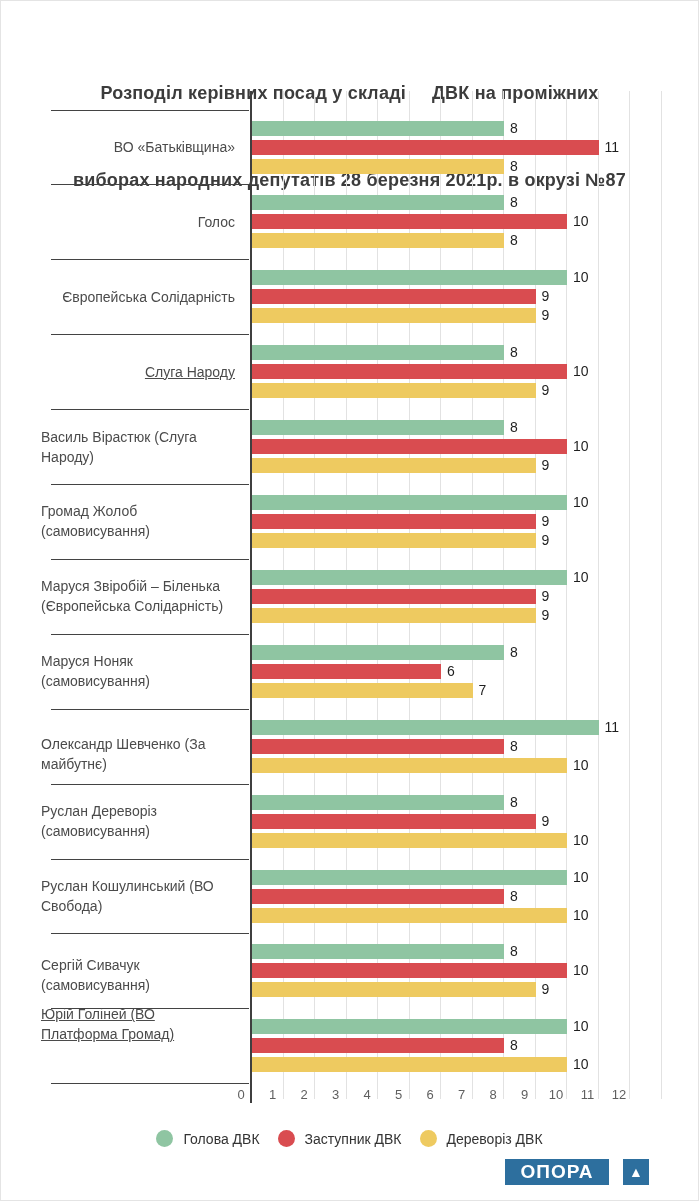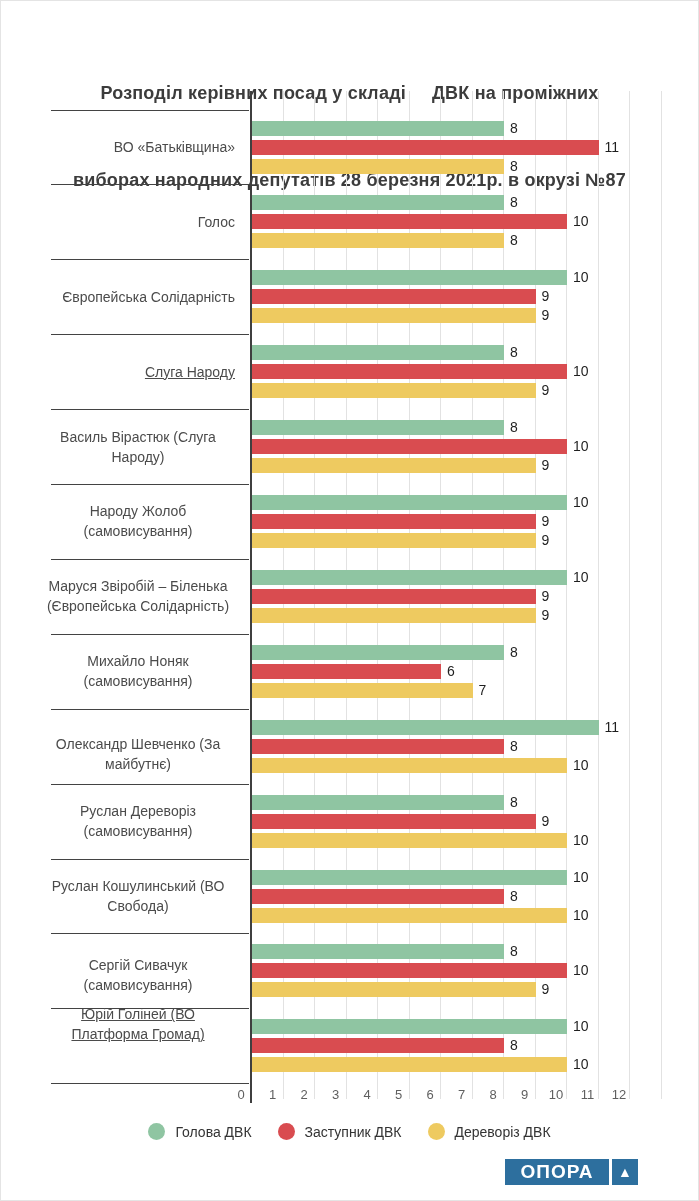--- a/index.html
+++ b/index.html
@@ -13,39 +13,39 @@
     text-align:center;font-size:18px;font-weight:700;color:#3c3c3c;
     line-height:29px;letter-spacing:.2px;white-space:pre;
   }
   .chart{position:absolute;left:0;top:0;width:100%;height:100%;}
   .gridline{position:absolute;top:90px;height:1008px;width:1px;background:#e2e2e2;}
   .axis-line{position:absolute;left:249px;top:90px;width:2px;height:1012px;background:#3f3f3f;}
   .divider{position:absolute;left:50px;width:198px;height:1px;background:#434343;}
   .cat-label{
     position:absolute;left:40px;width:194px;padding-right:8px;
     display:flex;align-items:center;justify-content:flex-end;
-    text-align:center;font-size:14px;line-height:20px;color:#4b4b4b;
+    text-align:left;font-size:14px;line-height:20px;color:#4b4b4b;
   }
   .bar{position:absolute;height:15px;}
   .val-label{
     position:absolute;height:15px;line-height:15px;
     font-size:14px;color:#1f1f1f;white-space:nowrap;
   }
   .xtick{
     position:absolute;top:1086px;transform:translateX(-50%);
     font-size:13px;color:#5f5f5f;
   }
   .legend{
     position:absolute;left:0;top:1122px;width:100%;height:24px;
-    display:flex;align-items:flex-start;justify-content:center;gap:26px;
+    display:flex;align-items:flex-end;justify-content:center;gap:18px;
   }
   .legend-item{display:flex;align-items:center;gap:10px;}
   .legend-dot{width:17px;height:17px;border-radius:50%;}
   .legend-label{font-size:14px;color:#333333;}
-  .logo{position:absolute;left:504px;top:1158px;height:26px;display:flex;gap:3px;}
+  .logo{position:absolute;left:504px;top:1158px;height:26px;display:flex;gap:14px;}
   .logo-main{
     width:104px;height:26px;display:flex;align-items:center;justify-content:center;
     color:#ffffff;font-size:19px;font-weight:700;letter-spacing:1px;
   }
   .logo-tri{
     width:26px;height:26px;display:flex;align-items:center;justify-content:center;
     color:#ffffff;font-size:14px;
   }
 </style>
 </head>
@@ -109,37 +109,37 @@
         <div class="val-label" style="top: 382.2px; left: 540.5px;">9</div>
         <div class="divider" style="top: 408.1px;"></div>
         <div class="cat-label" style="top: 408.1px; height: 74.9px;">Василь Вірастюк (Слуга Народу)</div>
         <div class="bar" style="top: 419.1px; left: 251px; width: 252px; height: 15px; background: rgb(143, 197, 162);"></div>
         <div class="val-label" style="top: 419.1px; left: 509px;">8</div>
         <div class="bar" style="top: 438.1px; left: 251px; width: 315px; height: 15px; background: rgb(217, 76, 80);"></div>
         <div class="val-label" style="top: 438.1px; left: 572px;">10</div>
         <div class="bar" style="top: 457.1px; left: 251px; width: 283.5px; height: 15px; background: rgb(238, 202, 96);"></div>
         <div class="val-label" style="top: 457.1px; left: 540.5px;">9</div>
         <div class="divider" style="top: 483px;"></div>
-        <div class="cat-label" style="top: 483px; height: 74.9px;">Народу Жолоб (самовисування)</div>
+        <div class="cat-label" style="top: 483px; height: 74.9px;">Громад Жолоб (самовисування)</div>
         <div class="bar" style="top: 494px; left: 251px; width: 315px; height: 15px; background: rgb(143, 197, 162);"></div>
         <div class="val-label" style="top: 494px; left: 572px;">10</div>
         <div class="bar" style="top: 513px; left: 251px; width: 283.5px; height: 15px; background: rgb(217, 76, 80);"></div>
         <div class="val-label" style="top: 513px; left: 540.5px;">9</div>
         <div class="bar" style="top: 532px; left: 251px; width: 283.5px; height: 15px; background: rgb(238, 202, 96);"></div>
         <div class="val-label" style="top: 532px; left: 540.5px;">9</div>
         <div class="divider" style="top: 557.9px;"></div>
         <div class="cat-label" style="top: 557.9px; height: 74.9px;">Маруся Звіробій – Біленька (Європейська Солідарність)</div>
         <div class="bar" style="top: 568.9px; left: 251px; width: 315px; height: 15px; background: rgb(143, 197, 162);"></div>
         <div class="val-label" style="top: 568.9px; left: 572px;">10</div>
         <div class="bar" style="top: 587.9px; left: 251px; width: 283.5px; height: 15px; background: rgb(217, 76, 80);"></div>
         <div class="val-label" style="top: 587.9px; left: 540.5px;">9</div>
         <div class="bar" style="top: 606.9px; left: 251px; width: 283.5px; height: 15px; background: rgb(238, 202, 96);"></div>
         <div class="val-label" style="top: 606.9px; left: 540.5px;">9</div>
         <div class="divider" style="top: 632.8px;"></div>
-        <div class="cat-label" style="top: 632.8px; height: 74.9px;">Михайло Ноняк (самовисування)</div>
+        <div class="cat-label" style="top: 632.8px; height: 74.9px;">Маруся Ноняк (самовисування)</div>
         <div class="bar" style="top: 643.8px; left: 251px; width: 252px; height: 15px; background: rgb(143, 197, 162);"></div>
         <div class="val-label" style="top: 643.8px; left: 509px;">8</div>
         <div class="bar" style="top: 662.8px; left: 251px; width: 189px; height: 15px; background: rgb(217, 76, 80);"></div>
         <div class="val-label" style="top: 662.8px; left: 446px;">6</div>
         <div class="bar" style="top: 681.8px; left: 251px; width: 220.5px; height: 15px; background: rgb(238, 202, 96);"></div>
         <div class="val-label" style="top: 681.8px; left: 477.5px;">7</div>
         <div class="divider" style="top: 707.7px;"></div>
         <div class="cat-label" style="top: 716px; height: 74.9px;">Олександр Шевченко (За майбутнє)</div>
         <div class="bar" style="top: 718.7px; left: 251px; width: 346.5px; height: 15px; background: rgb(143, 197, 162);"></div>
         <div class="val-label" style="top: 718.7px; left: 603.5px;">11</div>

